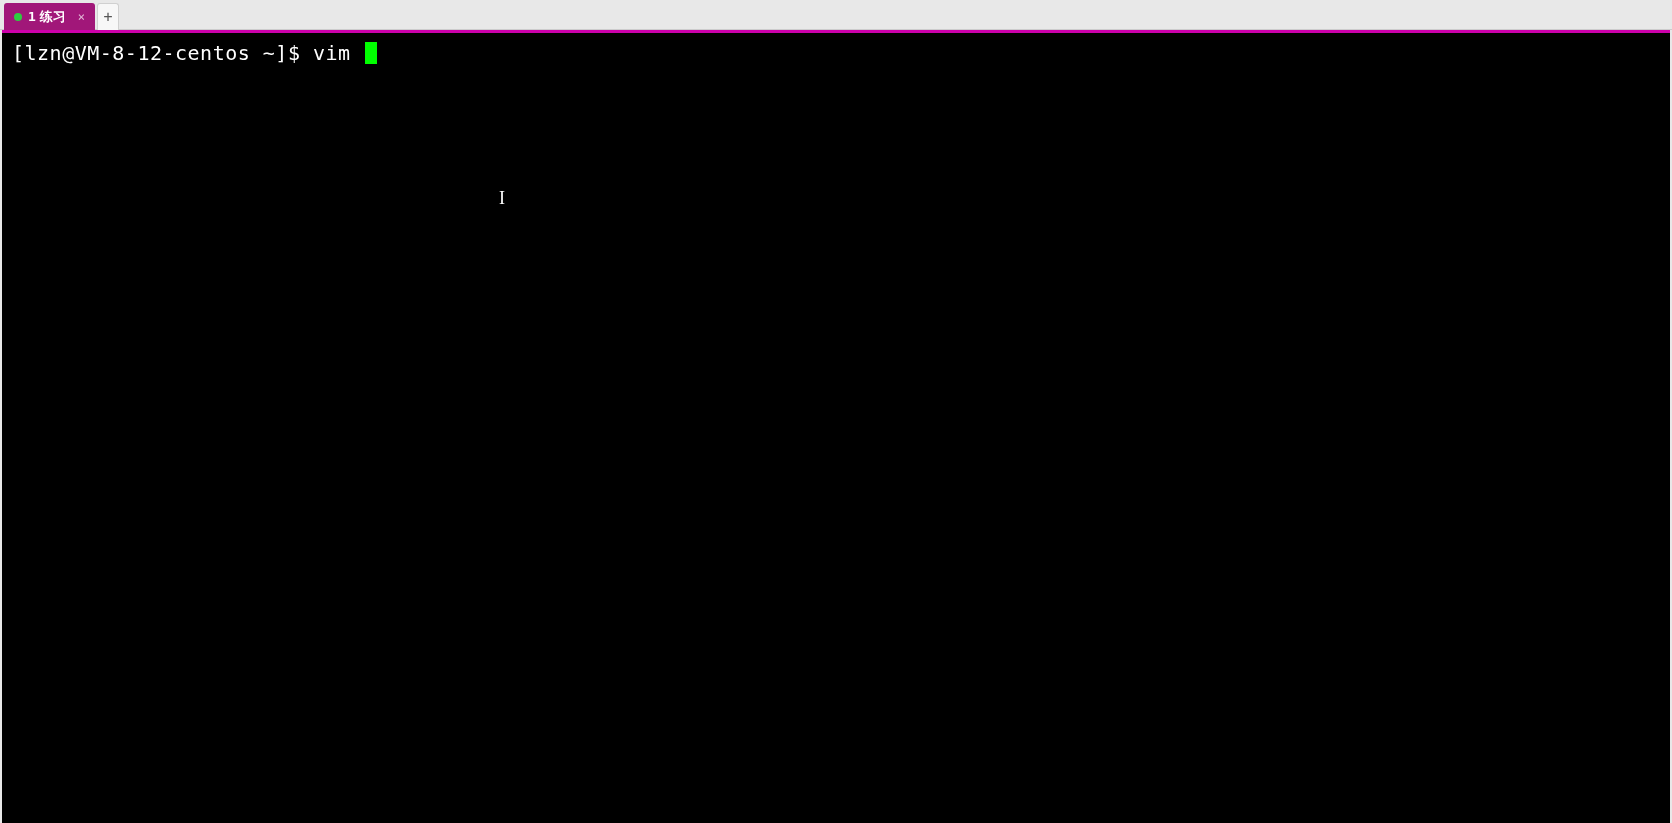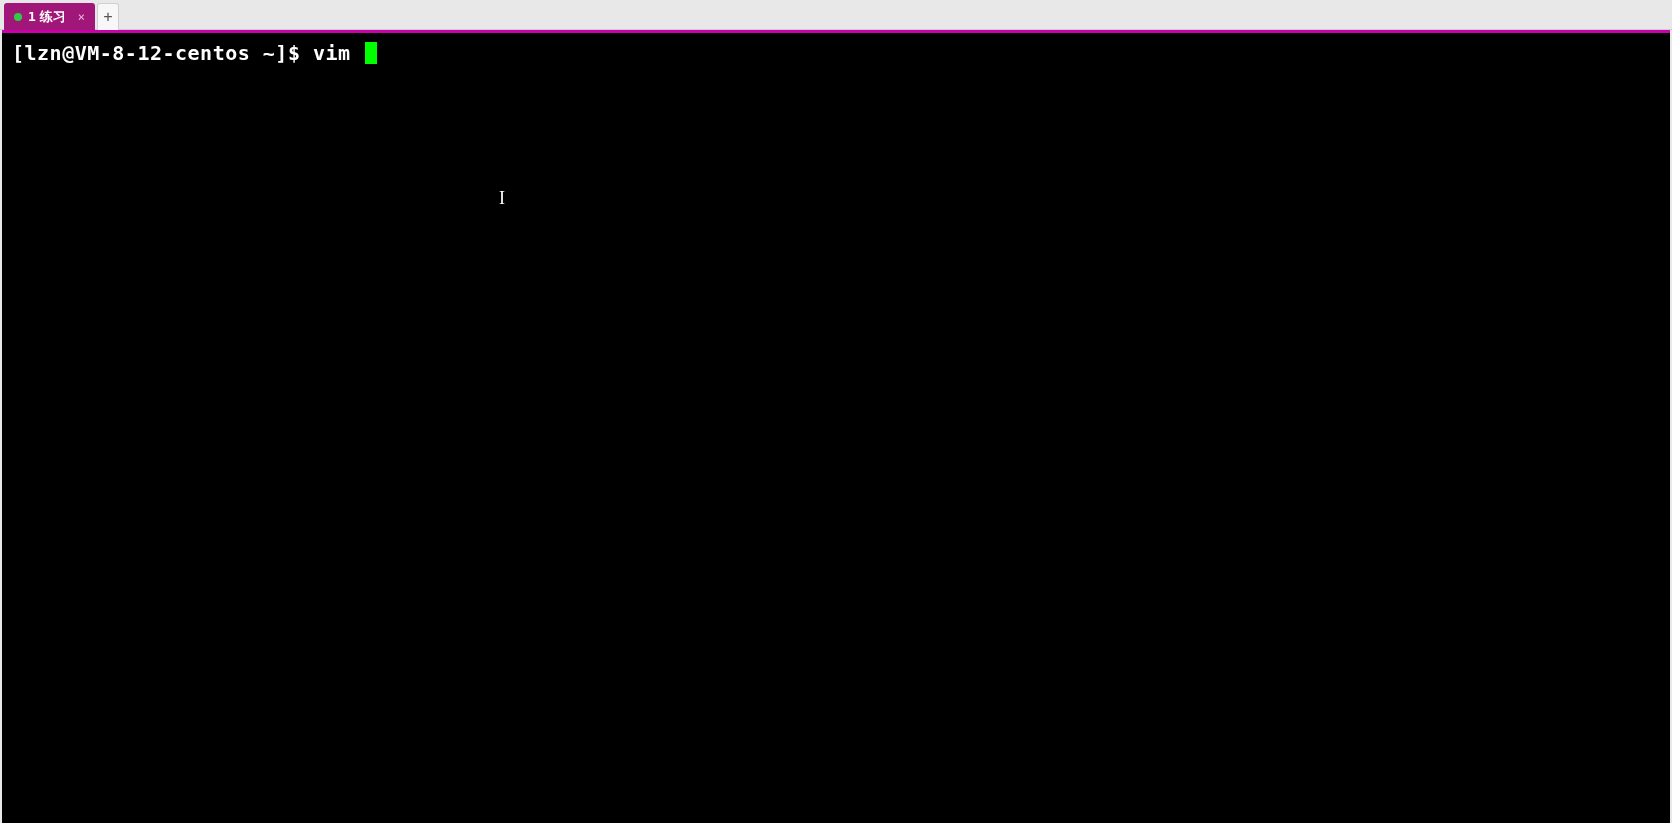--- a/index.html
+++ b/index.html
@@ -79,21 +79,20 @@
       font-family: "DejaVu Sans Mono", "Consolas", monospace;
       font-size: 20px;
       padding: 8px 10px;
       letter-spacing: 0.5px;
       position: relative;
     }
     .prompt-line {
       white-space: pre;
       display: flex;
       align-items: center;
-      font-weight: bold;
     }
     .cursor-block {
       display: inline-block;
       width: 12px;
       height: 22px;
       background: #00ff00;
       margin-left: 2px;
     }
     .ibeam {
       position: absolute;

